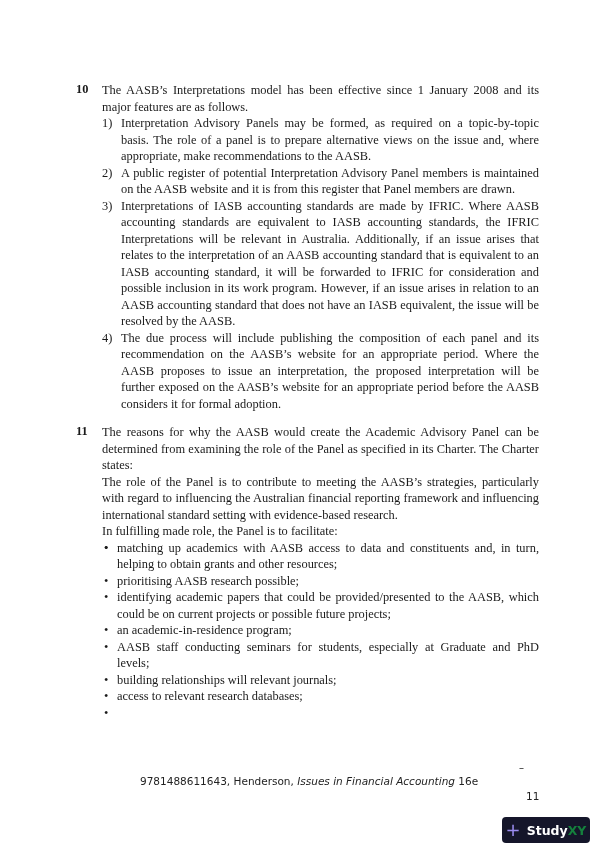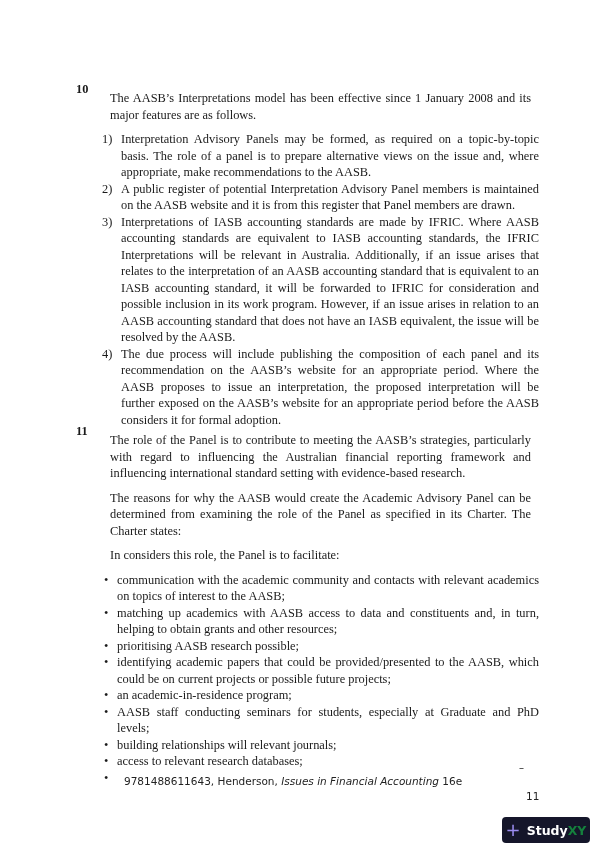--- a/index.html
+++ b/index.html
@@ -1,31 +1,31 @@
 <!DOCTYPE html>
 <html><head>
 <meta charset="utf-8">
 <style>
   html, body { margin: 0; padding: 0; background: #ffffff; }
   body { width: 612px; height: 865px; position: relative; overflow: hidden;
          font-family: "Liberation Serif", "DejaVu Serif", serif; color: #1a1a1a; }
   .page { position: absolute; left: 0; top: 0; width: 612px; height: 865px; }
   .qnum { position: absolute; left: 76px; font-weight: bold; font-size: 12.4px; }
   .para { position: absolute; left: 102px; width: 437px; font-size: 12.4px; line-height: 16.5px; text-align: justify; }
-  .para p { margin: 8px; }
+  .para p { margin: 0; }
   .olist { margin: 0; padding: 0; list-style: none; }
   .olist li { position: relative; padding-left: 19px; margin-left: 0; text-align: justify; }
   .olist li .mk { position: absolute; left: 0; top: 0; }
   .qblock10 { top: 82px; }
   .qblock10 .olist { margin-left: 0; }
   .qblock11 { top: 424px; }
   .ulist { margin: 0; padding: 0; list-style: none; }
   .ulist li { position: relative; padding-left: 15px; text-align: justify; }
   .ulist li .dot { position: absolute; left: 2px; top: 0; }
-  .footer { position: absolute; left: 124px; top: 775px; font-family: "DejaVu Sans", sans-serif; font-size: 10.5px; color: #222; }
+  .footer { position: absolute; left: 140px; top: 775px; font-family: "DejaVu Sans", sans-serif; font-size: 10.5px; color: #222; }
   .footer em { font-style: italic; }
   .dash { position: absolute; left: 519px; top: 762px; font-family: "DejaVu Sans", sans-serif; font-size: 10px; color: #222; }
   .pagenum { position: absolute; left: 526px; top: 790px; font-family: "DejaVu Sans", sans-serif; font-size: 10.5px; color: #222; }
   .badge { position: absolute; left: 502px; top: 817px; width: 88px; height: 26px; background: #15162a; border-radius: 4px;
            display: flex; align-items: center; justify-content: center; gap: 4px;
            font-family: "DejaVu Sans", sans-serif; font-weight: bold; font-size: 12.5px; color: #ffffff; }
   .badge .plus { color: #9b8cf0; font-weight: normal; font-size: 18px; line-height: 1; margin-right: 2px; }
   .badge .xy { color: #15803d; }
 </style>
 </head>
@@ -39,25 +39,25 @@
     <ul class="olist">
       <li><span class="mk">1)</span><span>Interpretation Advisory Panels may be formed, as required on a topic-by-topic basis. The role of a panel is to prepare alternative views on the issue and, where appropriate, make recommendations to the AASB.</span></li>
       <li><span class="mk">2)</span><span>A public register of potential Interpretation Advisory Panel members is maintained on the AASB website and it is from this register that Panel members are drawn.</span></li>
       <li><span class="mk">3)</span><span>Interpretations of IASB accounting standards are made by IFRIC. Where AASB accounting standards are equivalent to IASB accounting standards, the IFRIC Interpretations will be relevant in Australia. Additionally, if an issue arises that relates to the interpretation of an AASB accounting standard that is equivalent to an IASB accounting standard, it will be forwarded to IFRIC for consideration and possible inclusion in its work program. However, if an issue arises in relation to an AASB accounting standard that does not have an IASB equivalent, the issue will be resolved by the AASB.</span></li>
       <li><span class="mk">4)</span><span>The due process will include publishing the composition of each panel and its recommendation on the AASB’s website for an appropriate period. Where the AASB proposes to issue an interpretation, the proposed interpretation will be further exposed on the AASB’s website for an appropriate period before the AASB considers it for formal adoption.</span></li>
     </ul>
   </div>
 
   <div class="qnum" style="top:424px;">11</div>
   <div class="para qblock11">
+    <p>The reasons for why the AASB would create the Academic Advisory Panel can be determined from examining the role of the Panel as specified in its Charter. The Charter states:</p>
     <p>The role of the Panel is to contribute to meeting the AASB’s strategies, particularly with regard to influencing the Australian financial reporting framework and influencing international standard setting with evidence-based research.</p>
-    <p>The reasons for why the AASB would create the Academic Advisory Panel can be determined from examining the role of the Panel as specified in its Charter. The Charter states:</p>
-    <p>In considers this role, the Panel is to facilitate:</p>
+    <p>In fulfilling made role, the Panel is to facilitate:</p>
     <ul class="ulist">
-      <li><span class="dot">•</span><span>communication with the academic community and contacts with relevant academics on topics of interest to the AASB;</span></li>
+      <li><span class="dot">•</span></li>
       <li><span class="dot">•</span><span>matching up academics with AASB access to data and constituents and, in turn, helping to obtain grants and other resources;</span></li>
       <li><span class="dot">•</span><span>prioritising AASB research possible;</span></li>
       <li><span class="dot">•</span><span>identifying academic papers that could be provided/presented to the AASB, which could be on current projects or possible future projects;</span></li>
       <li><span class="dot">•</span><span>an academic-in-residence program;</span></li>
       <li><span class="dot">•</span><span>AASB staff conducting seminars for students, especially at Graduate and PhD levels;</span></li>
       <li><span class="dot">•</span><span>building relationships will relevant journals;</span></li>
       <li><span class="dot">•</span><span>access to relevant research databases;</span></li>
       <li><span class="dot">•</span></li>
     </ul>
   </div>

